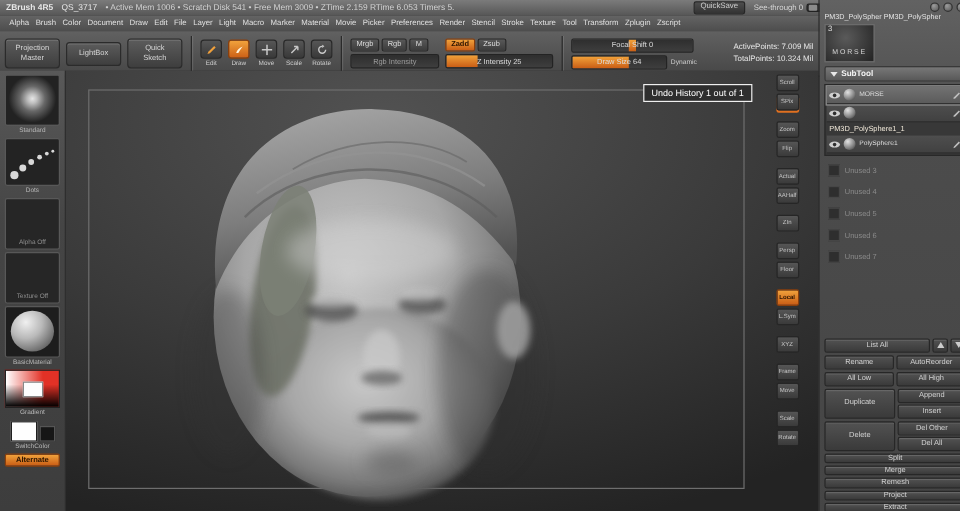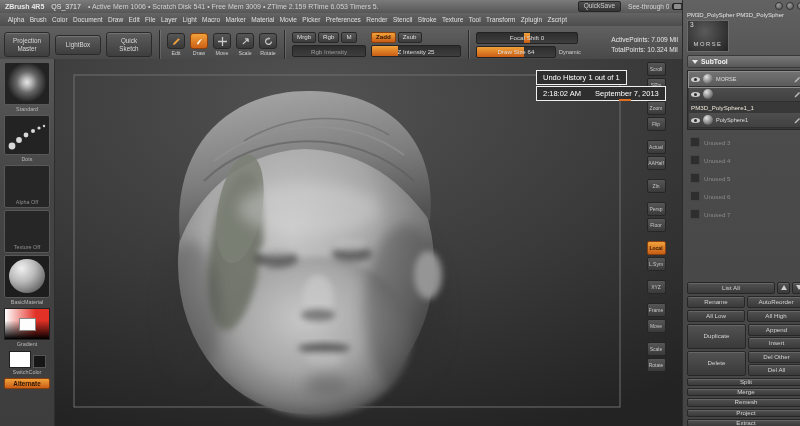--- a/index.html
+++ b/index.html
@@ -378,25 +378,20 @@
       <ellipse cx="272" cy="326" rx="22" ry="10" fill="#585858" opacity="0.5" filter="url(#b2)"></ellipse>
       <ellipse cx="352" cy="250" rx="42" ry="85" fill="#2d2d2d" opacity="0.35" filter="url(#b2)"></ellipse>
       <ellipse cx="136" cy="252" rx="30" ry="70" fill="#323232" opacity="0.3" filter="url(#b2)"></ellipse>
       <ellipse cx="374" cy="216" rx="14" ry="24" fill="#9c9c9c" opacity="0.9" filter="url(#b1)"></ellipse>
     </g>
   </svg>
 </div>
 
 <div class="tooltip-undo">
   <div class="tt-box">Undo History 1 out of 1</div>
-  <div class="tt-box tt-datetime">
-    <span>2:18:02 AM</span>
-    <span>September 7, 2013</span>
-    <span class="tt-orange"></span>
-  </div>
 </div>
 
 <div class="right-shelf">
 
 <button class="rs-btn">Scroll</button>
     <button class="rs-btn accent">SPix</button>
     <button class="rs-btn gap">Zoom</button>
     <button class="rs-btn">Flip</button>
     <button class="rs-btn gap">Actual</button>
     <button class="rs-btn">AAHalf</button>

